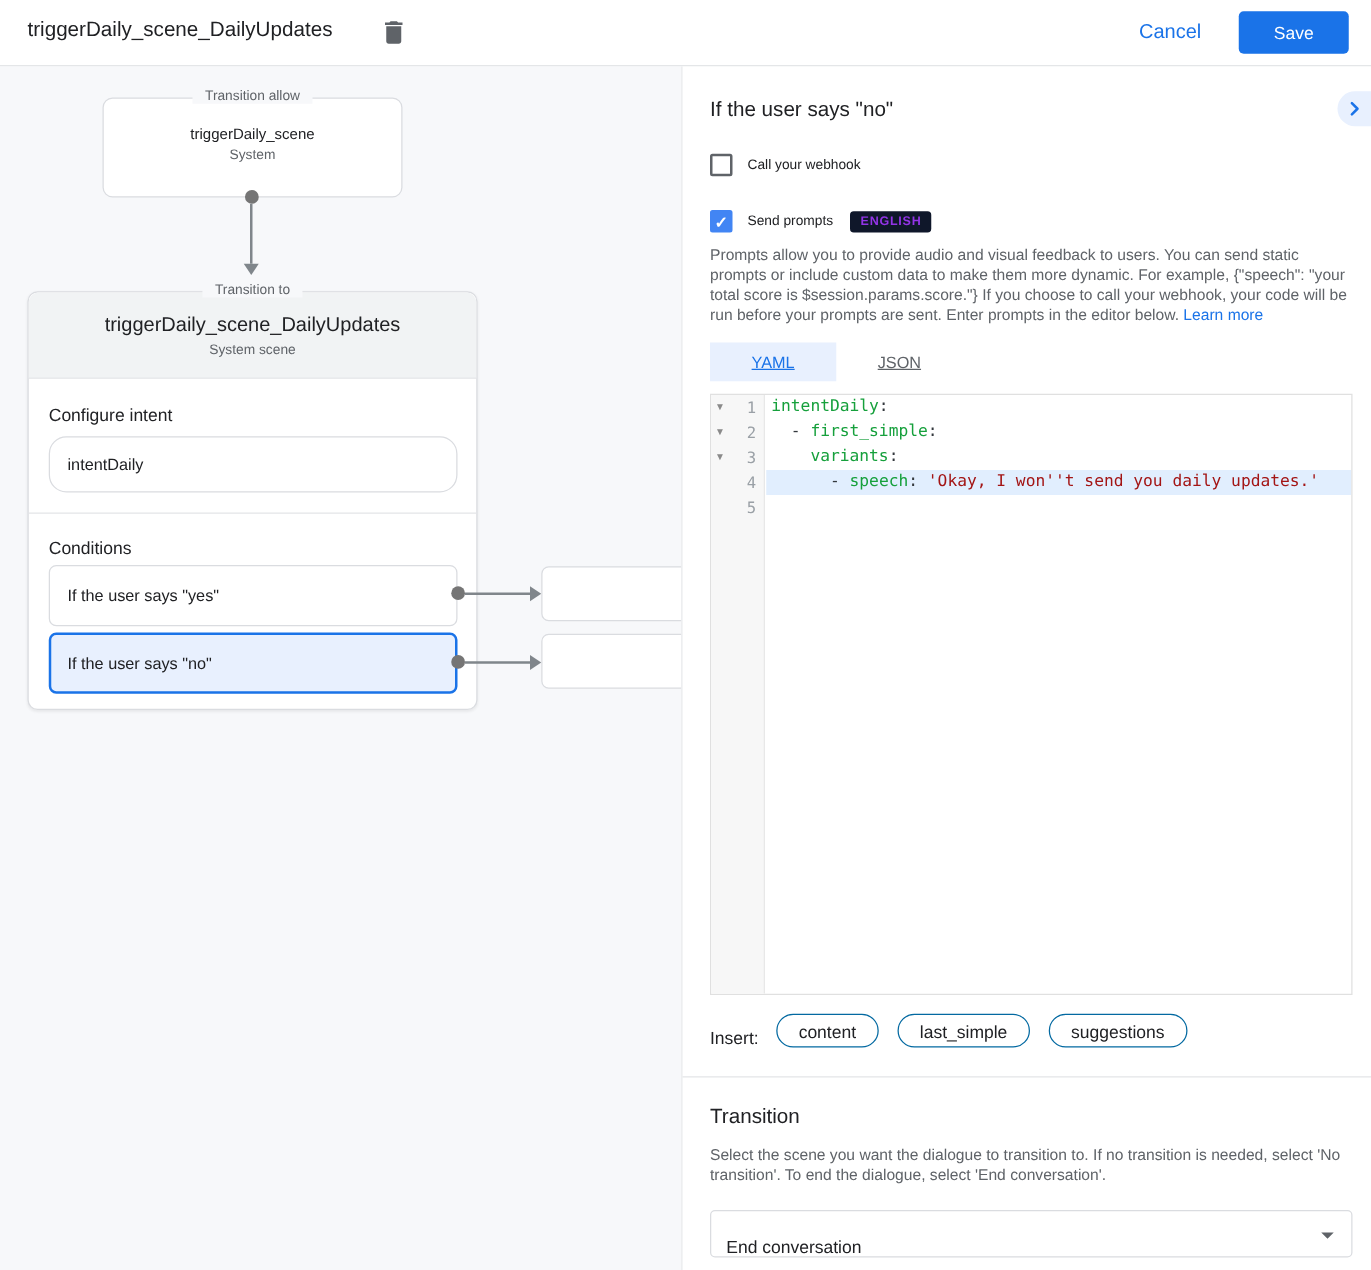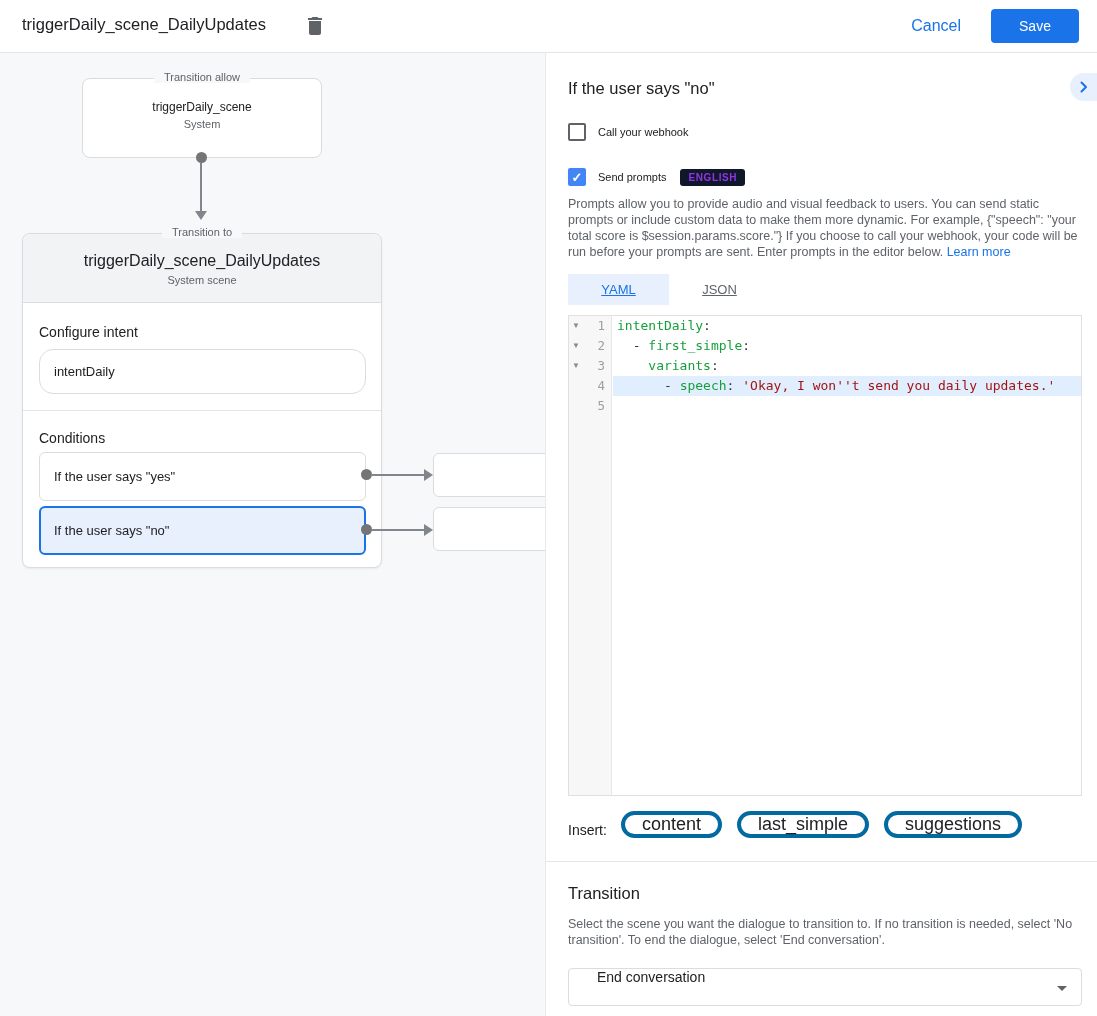--- a/index.html
+++ b/index.html
@@ -187,40 +187,40 @@
   }
   .tok-key { color: #16a03c; }
   .tok-plain { color: #33383d; }
   .tok-string { color: #a31515; }
 
   .insert-row {
     position: absolute; left: 22px; top: 758px; display: flex; align-items: flex-end;
   }
   .insert-label { font-size: 14px; color: #202124; margin-right: 14px; }
   .chip {
-    height: 27px; border: 4px solid #0369a1; border-radius: 14px;
+    height: 27px; border: 1px solid #0369a1; border-radius: 14px;
     display: flex; align-items: center; padding: 0 17px;
-    font-size: 18px; color: #202124; margin-right: 15px; cursor: pointer;
+    font-size: 14px; color: #202124; margin-right: 15px; cursor: pointer;
     background: #fff;
   }
   .panel-divider {
     position: absolute; left: 0; top: 808px; width: 552px; height: 1px;
     background: #e3e5e8;
   }
   .transition-title {
     position: absolute; left: 22px; top: 831px; font-size: 16.5px; color: #202124;
   }
   .transition-desc {
     position: absolute; left: 22px; top: 863px; width: 512px;
     font-size: 12.5px; line-height: 16px; color: #5f6368;
   }
   .dropdown {
     position: absolute; left: 22px; top: 915px; width: 514px; height: 38px;
     border: 1px solid #dadce0; border-radius: 4px; background: #fff;
-    display: flex; align-items: flex-start; padding-left: 28px;
+    display: flex; align-items: flex-end; padding-left: 12px;
     font-size: 14px; color: #202124; cursor: pointer;
   }
   .dropdown-caret {
     position: absolute; right: 14px; top: 17px; width: 0; height: 0;
     border-left: 5px solid transparent; border-right: 5px solid transparent;
     border-top: 5px solid #5f6368;
   }
 </style>
 </head>
 <body>

